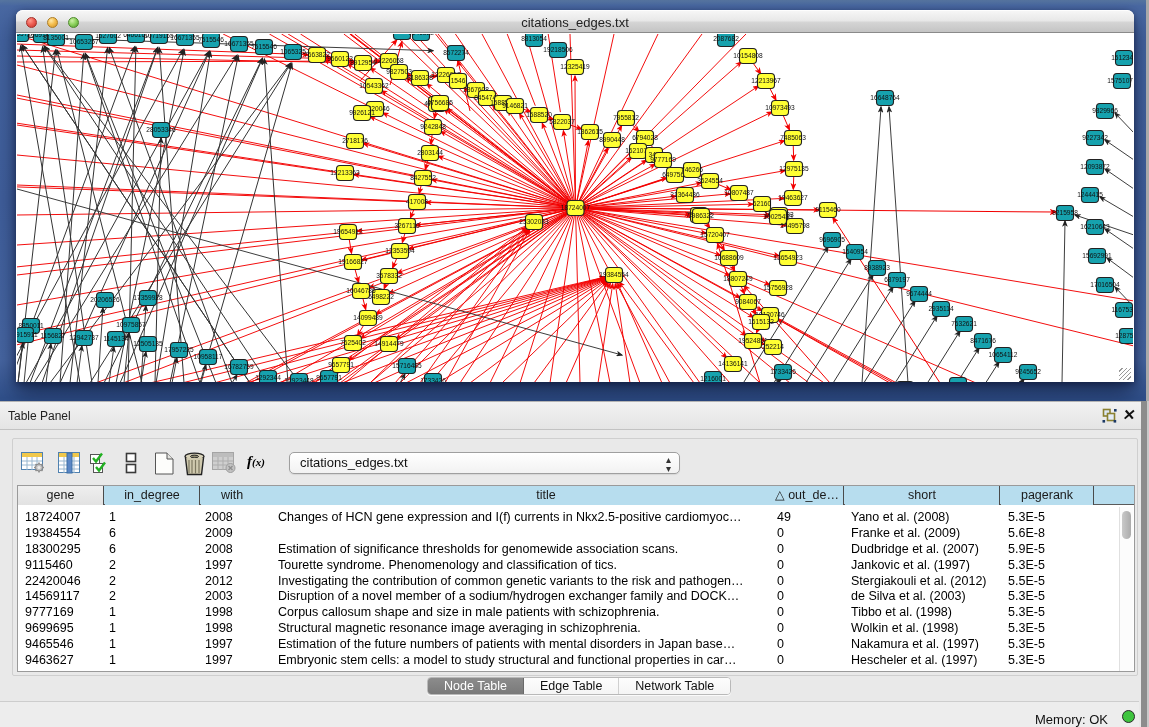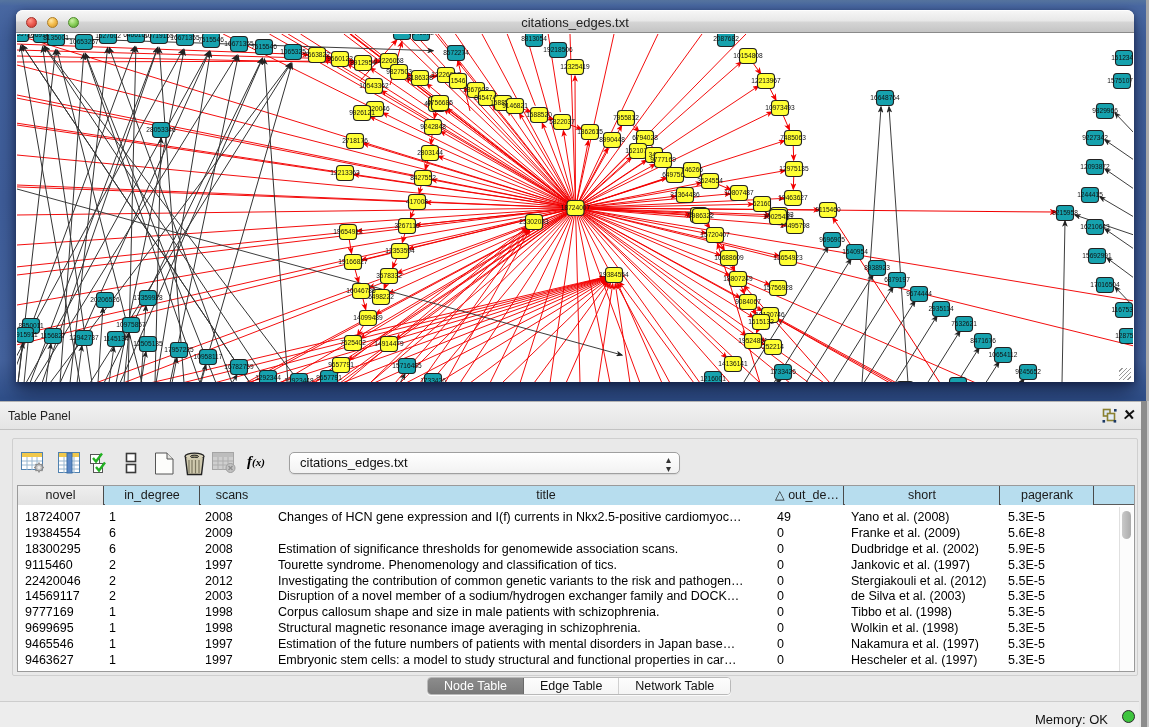--- a/index.html
+++ b/index.html
@@ -1008,23 +1008,23 @@
           <rect x="1" y="1" width="20" height="4" fill="#bdbdbd"></rect>
           <path d="M1 9 H21 M1 13 H21 M6 5 V18 M11 5 V18 M16 5 V18" stroke="#adadad" stroke-width="1" fill="none"></path>
           <circle cx="18.5" cy="16" r="4.5" fill="#c3c3c3" stroke="#9d9d9d"></circle>
           <path d="M16.5 14 l4 4 m0 -4 l-4 4" stroke="#8f8f8f" stroke-width="1.3"></path>
         </svg>
         <div class="ticon" style="left:234px; top:14px; font-size:15px; font-style:italic; font-family:'Liberation Serif',serif; font-weight:bold;">f<span style="font-size:11px;">(x)</span></div>
         <div id="combo">citations_edges.txt<div class="arr">▴<br>▾</div></div>
       </div>
       <div id="tbl">
         <div id="thead">
-          <div class="th gray" style="left:0;width:86px;">novel</div>
+          <div class="th gray" style="left:0;width:86px;">gene</div>
           <div class="th" style="left:87px;width:95px;">in_degree</div>
-          <div class="th" style="left:183px;width:63px;">scans</div>
+          <div class="th" style="left:183px;width:63px;">with</div>
           <div class="th" style="left:233px;width:591px;text-align:center;">title</div>
           <div class="th" style="left:753px;width:73px;">△ out_de…</div>
           <div class="th" style="left:827px;width:155px;">short</div>
           <div class="th" style="left:983px;width:93px;">pagerank</div>
         </div>
         <div id="tbody">
 <div class="tr">
               <div class="c0">18724007</div>
               <div class="c1">1</div>
               <div class="c2">2008</div>
@@ -1040,21 +1040,21 @@
               <div class="c4">0</div>
               <div class="c5">Franke et al. (2009)</div>
               <div class="c6">5.6E-8</div>
             </div>
 <div class="tr">
               <div class="c0">18300295</div>
               <div class="c1">6</div>
               <div class="c2">2008</div>
               <div class="c3">Estimation of significance thresholds for genomewide association scans.</div>
               <div class="c4">0</div>
-              <div class="c5">Dudbridge et al. (2002)</div>
+              <div class="c5">Dudbridge et al. (2007)</div>
               <div class="c6">5.9E-5</div>
             </div>
 <div class="tr">
               <div class="c0">9115460</div>
               <div class="c1">2</div>
               <div class="c2">1997</div>
               <div class="c3">Tourette syndrome. Phenomenology and classification of tics.</div>
               <div class="c4">0</div>
               <div class="c5">Jankovic et al. (1997)</div>
               <div class="c6">5.3E-5</div>

